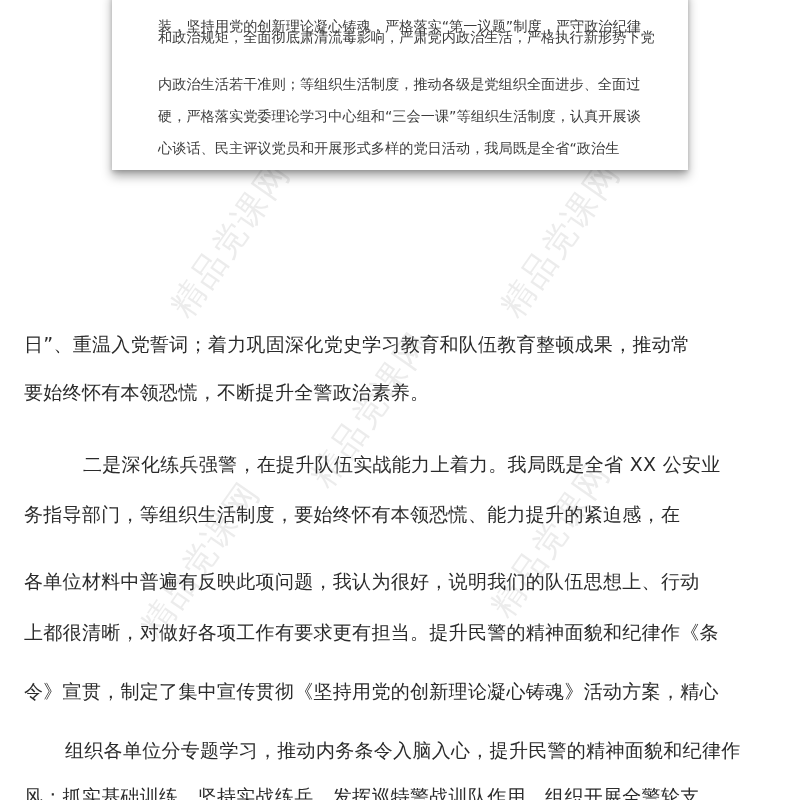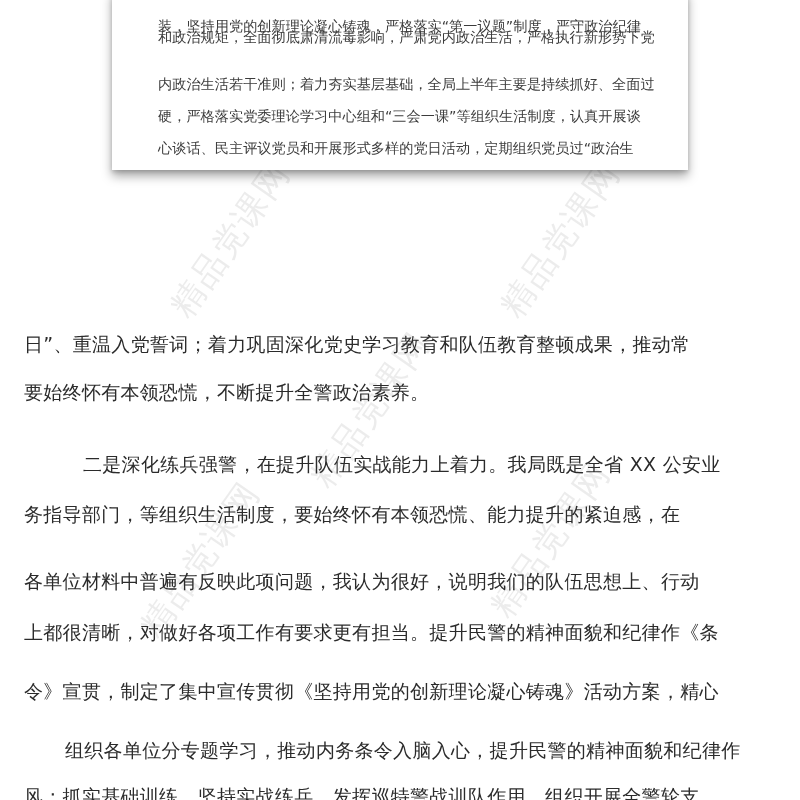--- a/index.html
+++ b/index.html
@@ -77,23 +77,23 @@
   <div class="watermark" style="left:160px; top:300px;">精品党课网</div>
   <div class="watermark" style="left:490px; top:300px;">精品党课网</div>
   <div class="watermark" style="left:300px; top:470px;">精品党课网</div>
   <div class="watermark" style="left:130px; top:620px;">精品党课网</div>
   <div class="watermark" style="left:480px; top:600px;">精品党课网</div>
 
   <div class="card">
     <div class="card-lines">
       <div class="card-line" style="top:27px;">装，坚持用党的创新理论凝心铸魂，严格落实“第一议题”制度，严守政治纪律</div>
       <div class="card-line" style="top:38px;">和政治规矩，全面彻底肃清流毒影响，严肃党内政治生活，严格执行新形势下党</div>
-      <div class="card-line" style="top:85px;">内政治生活若干准则；着力夯实基层基础，全局上半年主要是持续抓好、全面过</div>
+      <div class="card-line" style="top:85px;">内政治生活若干准则；等组织生活制度，推动各级是党组织全面进步、全面过</div>
       <div class="card-line" style="top:117px;">硬，严格落实党委理论学习中心组和“三会一课”等组织生活制度，认真开展谈</div>
-      <div class="card-line" style="top:149px;">心谈话、民主评议党员和开展形式多样的党日活动，定期组织党员过“政治生</div>
+      <div class="card-line" style="top:149px;">心谈话、民主评议党员和开展形式多样的党日活动，我局既是全省“政治生</div>
     </div>
   </div>
 
   <div class="body-text">
     <div class="body-line" style="top:332px;">日”、重温入党誓词；着力巩固深化党史学习教育和队伍教育整顿成果，推动常</div>
     <div class="body-line" style="top:380px;">要始终怀有本领恐慌，不断提升全警政治素养。</div>
     <div class="body-line" style="top:452px; left:43px;margin-left:16px;">二是深化练兵强警，在提升队伍实战能力上着力。我局既是全省 XX 公安业</div>
     <div class="body-line" style="top:502px;">务指导部门，等组织生活制度，要始终怀有本领恐慌、能力提升的紧迫感，在</div>
     <div class="body-line" style="top:561px;margin-top:8px;">各单位材料中普遍有反映此项问题，我认为很好，说明我们的队伍思想上、行动</div>
     <div class="body-line" style="top:620px;">上都很清晰，对做好各项工作有要求更有担当。提升民警的精神面貌和纪律作《条</div>

